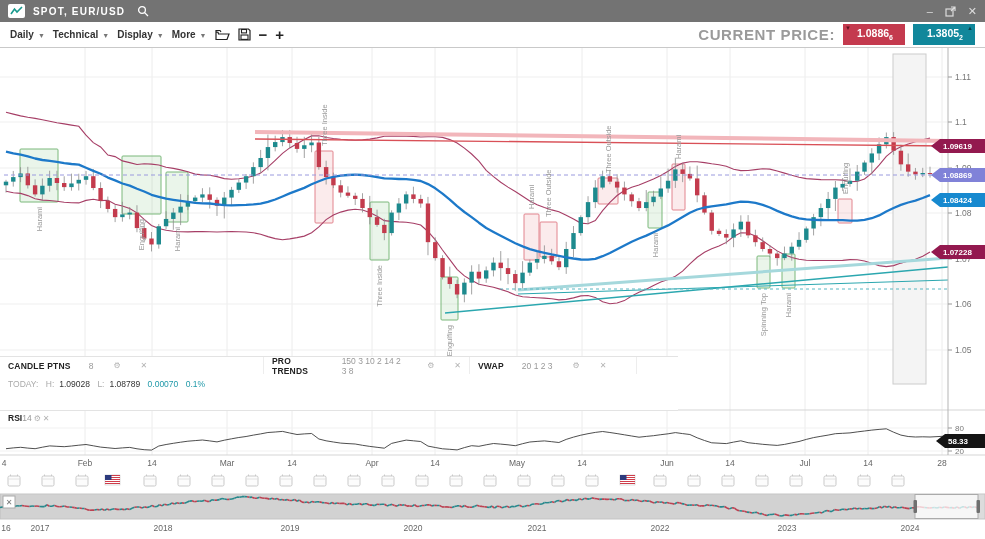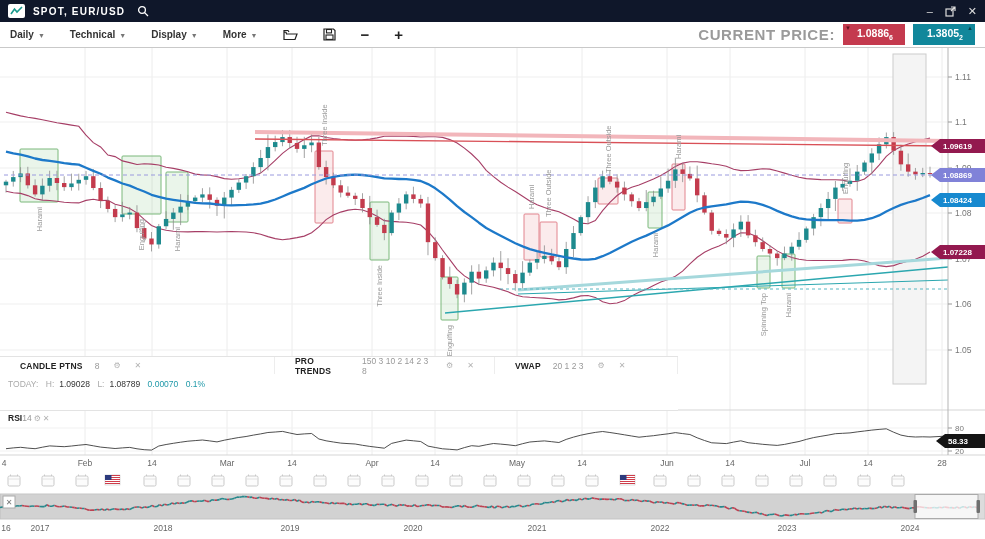--- a/index.html
+++ b/index.html
@@ -1,42 +1,42 @@
 <!DOCTYPE html>
 <html><head>
 <meta charset="utf-8">
 <style>
   html,body{margin:0;padding:0}
   body{width:985px;height:539px;position:relative;overflow:hidden;background:#fff;
        font-family:"Liberation Sans",sans-serif;-webkit-font-smoothing:antialiased}
   
-  .titlebar{position:absolute;top:0;left:0;right:0;height:22px;background:#0f172a;z-index:40;
+  .titlebar{position:absolute;top:0;left:0;right:0;height:22px;background:#737373;z-index:40;
             display:flex;align-items:center;padding:0 8px;gap:8px;color:#fff}
   .logo{width:17px;height:14px;background:#fff;border-radius:2px;display:flex;align-items:center;justify-content:center}
   .titlebar .title{font-size:10px;font-weight:bold;letter-spacing:1.2px}
   .search{margin-left:4px;display:flex;align-items:center}
   .win-controls{margin-left:auto;display:flex;gap:12px;align-items:center;color:#ddd;font-size:11px}
   .win-btn{cursor:default;line-height:10px}
   
   .toolbar{position:absolute;top:22px;left:0;right:0;height:25px;background:#fff;border-bottom:1px solid #c9c9c9;
-           z-index:40;display:flex;align-items:center;padding:0 10px;gap:25px}
+           z-index:40;display:flex;align-items:center;padding:0 10px;gap:8px}
   .menu{font-size:10px;font-weight:bold;color:#333;display:inline-flex;align-items:center;gap:4px}
   .menu .caret{font-size:7px;color:#777;transform:translateY(0.5px)}
   .tbtn{display:inline-flex;align-items:center;color:#222}
   .tbtn.text{font-size:15px;font-weight:bold;line-height:10px}
   .cp-wrap{margin-left:auto;display:flex;align-items:center;gap:8px}
   .cp-label{font-size:15px;font-weight:bold;color:#9a9a9a;letter-spacing:.6px}
   .price-badge{font-size:10.5px;font-weight:bold;color:#fff;padding:3px 8px 3px 10px;position:relative;min-width:44px;text-align:center}
   .price-badge sub{font-size:7px}
   .tick-arrow{position:absolute;font-size:6px;top:1px;line-height:6px}
   
   .legend{position:absolute;top:356px;left:0;width:678px;height:53px;background:#fff;z-index:25;
           border-top:1px solid #e3e3e3;border-bottom:1px solid #e3e3e3;font-size:8.5px;color:#444}
   .lg-row1{display:flex;height:17px;align-items:center}
-  .lg-sec{display:flex;align-items:center;gap:12px;padding:0 20px;height:100%;border-right:1px solid #ededed}
+  .lg-sec{display:flex;align-items:center;gap:18px;padding:0 8px;height:100%;border-right:1px solid #ededed}
   .lg-sec:nth-child(1){width:247px}.lg-sec:nth-child(2){width:189px}.lg-sec:nth-child(3){width:150px}
   .lg-name{font-weight:bold;color:#222;letter-spacing:.2px}
   .lg-params{color:#999}
   .lg-ic{color:#b3b3b3;font-size:8px;margin-left:2px}
   .lg-stats{padding:4px 8px;line-height:12px}
   .muted{color:#aaa}.val{color:#333}
   .pos{color:#2099a9}.neg{color:#d2454f}
   .lg-stats span{margin-right:5px}
   
   .rsi-label{position:absolute;top:413px;left:8px;z-index:25;font-size:8.5px;color:#444;display:flex;align-items:center}

